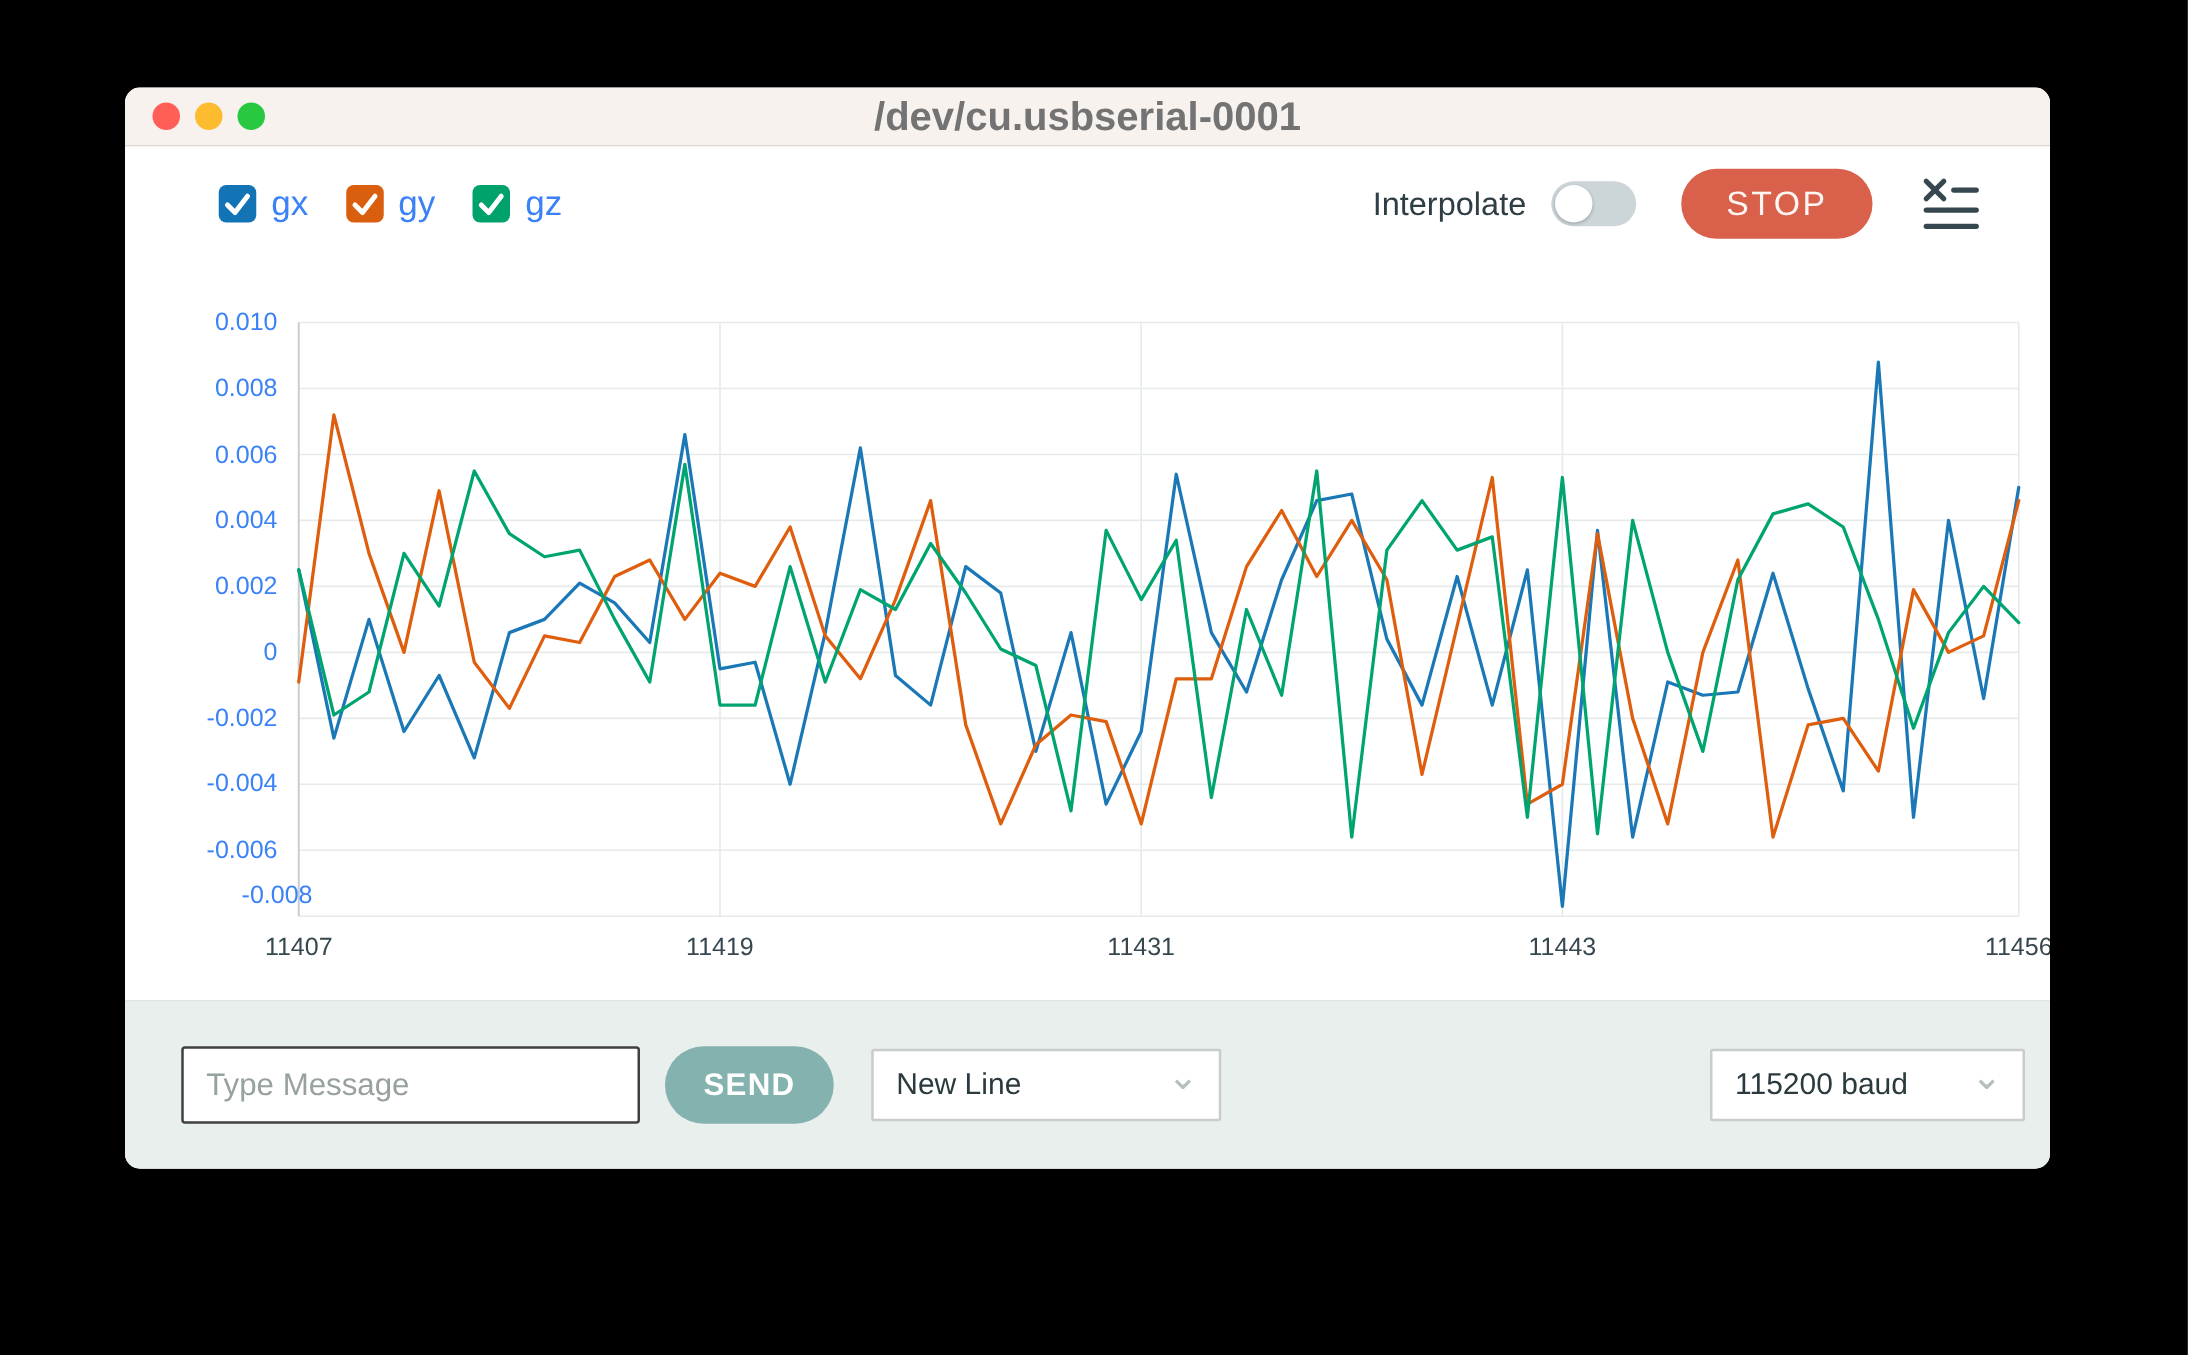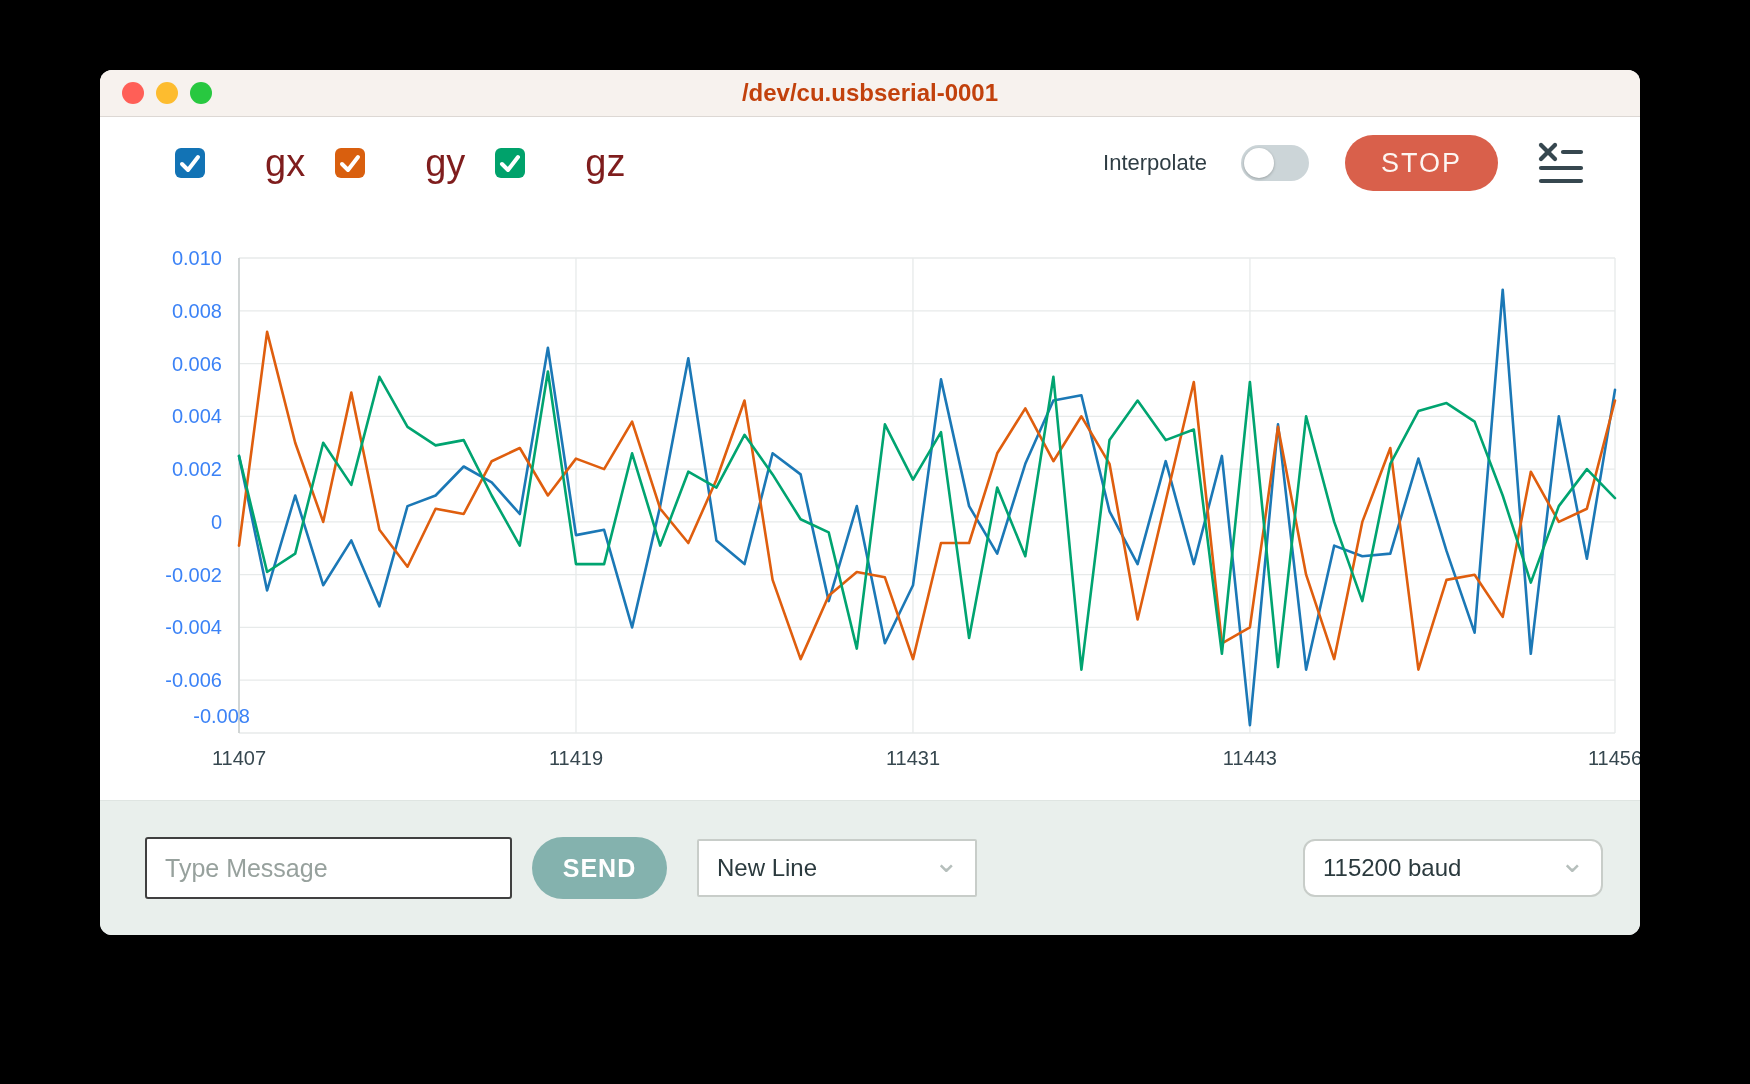--- a/index.html
+++ b/index.html
@@ -8,30 +8,30 @@
   .window{position:absolute;left:100px;top:70px;width:1540px;height:865px;background:#fff;
     border-radius:12px;overflow:hidden;box-shadow:0 40px 110px 25px rgba(0,0,0,.85);}
   
   .titlebar{position:relative;height:46px;background:#f7f2ee;border-bottom:1px solid #ddd8d4;}
   .traffic{position:absolute;left:22px;top:0;height:46px;display:flex;align-items:center;gap:12px;}
   .tl{width:22px;height:22px;border-radius:50%;display:inline-block;}
   .tl.red{background:#ff5f57;}
   .tl.yellow{background:#fdbc2f;}
   .tl.green{background:#28c840;}
   .title{position:absolute;left:0;right:0;top:0;height:46px;line-height:46px;text-align:center;
-    font-size:24px;font-weight:bold;color:#c2410c;}
+    font-size:32px;font-weight:bold;color:#737373;}
   
   .controls{position:absolute;left:0;right:0;top:47px;height:92px;display:flex;align-items:center;
     padding:0 56px 0 75px;box-sizing:border-box;}
   .series{display:flex;align-items:center;gap:30px;}
   .cbx{display:flex;align-items:center;gap:12px;cursor:pointer;}
   .cbx .box{width:30px;height:30px;border-radius:6px;display:flex;align-items:center;justify-content:center;}
-  .cbx .lbl{font-size:38px;color:#7f1d1d;margin-left:48px;}
+  .cbx .lbl{font-size:28px;color:#3b82f6;}
   .rightgrp{margin-left:auto;display:flex;align-items:center;}
-  .interp-label{font-size:22px;color:#2f3d44;margin-right:34px;}
+  .interp-label{font-size:26px;color:#2f3d44;margin-right:20px;}
   .toggle{position:relative;width:68px;height:36px;background:#ccd5d8;border-radius:18px;display:inline-block;}
   .toggle .knob{position:absolute;left:3px;top:3px;width:30px;height:30px;border-radius:50%;background:#fff;
     box-shadow:0 1px 3px rgba(0,0,0,.25);}
   .stopbtn{margin-left:36px;border:none;background:#d9604b;color:#fdf6f2;font-weight:normal;
     font-size:27px;letter-spacing:2px;padding:0;width:153px;height:56px;border-radius:28px;cursor:pointer;
     font-family:inherit;}
   .listicon{margin-left:38px;display:inline-flex;cursor:pointer;}
   
   .chart{position:absolute;left:0;top:139px;width:1540px;height:600px;}
   .plot-svg{position:absolute;left:139px;top:49px;width:1376px;height:475px;overflow:visible;}
@@ -43,21 +43,21 @@
   .msg-input{margin-left:45px;width:367px;height:62px;box-sizing:border-box;border:2px solid #404040;
     border-radius:3px;background:#fff;font-size:25px;color:#2f3d44;padding:0 18px;outline:none;
     font-family:inherit;}
   .msg-input::placeholder{color:#97a19d;}
   .sendbtn{margin-left:20px;width:135px;height:62px;border:none;border-radius:31px;background:#84b2ae;
     color:#fff;font-weight:bold;font-size:25px;letter-spacing:1px;cursor:pointer;font-family:inherit;}
   .select{height:58px;box-sizing:border-box;background:#fff;border:2px solid #c8cdc9;border-radius:2px;
     display:flex;align-items:center;padding:0 16px 0 18px;font-size:24px;color:#2b3a3e;cursor:pointer;}
   .select .chev{margin-left:auto;color:#b6bfbc;font-size:30px;line-height:20px;transform:translateY(-6px);}
   .sel-line{margin-left:30px;width:280px;}
-  .sel-baud{margin-left:auto;margin-right:37px;width:300px;border-radius:12px;}
+  .sel-baud{margin-left:auto;margin-right:20px;width:252px;}
 </style>
 </head>
 <body>
 
 <div class="stage">
   <div class="window">
 
     <div class="titlebar">
       <div class="traffic">
         <span class="tl red"></span>

